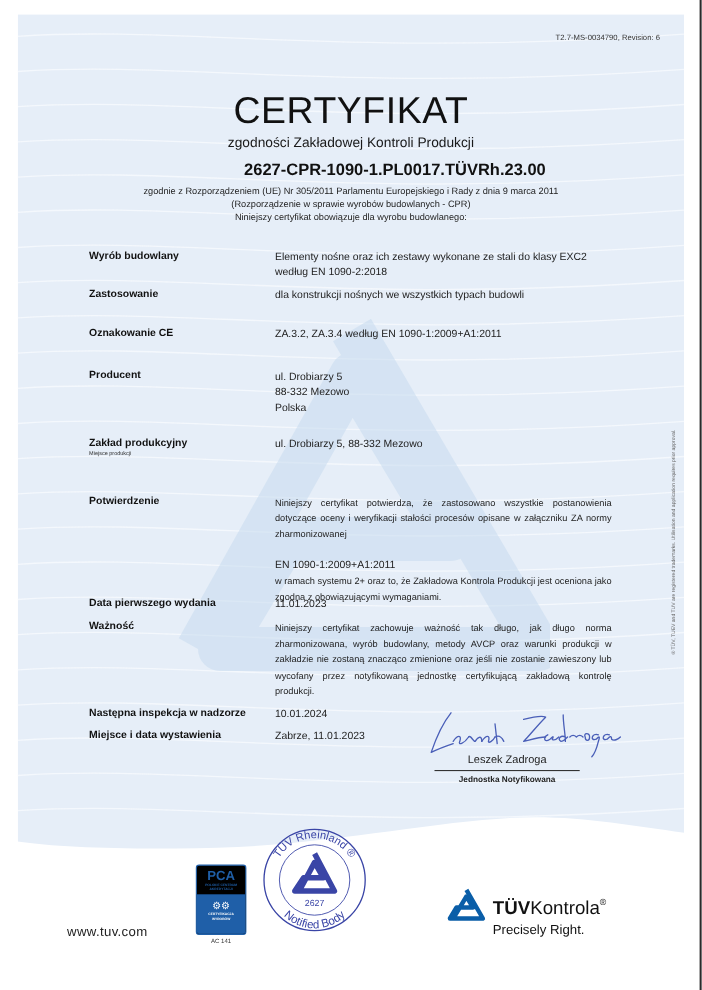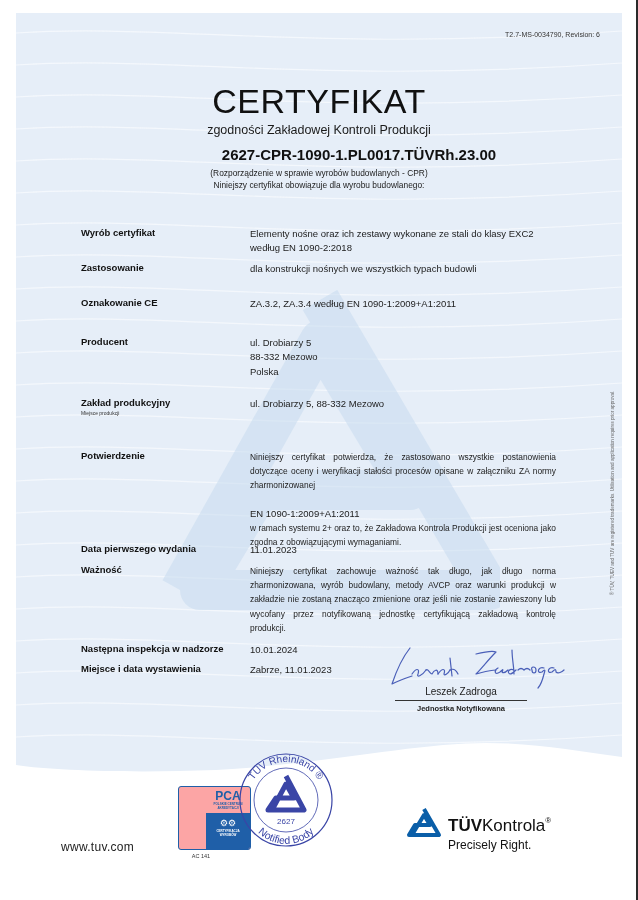--- a/index.html
+++ b/index.html
@@ -65,21 +65,21 @@
     transform-origin: left top; transform: rotate(-90deg);
     font-size: 4.6px; color: #666; white-space: nowrap;
   }
   .www {
     position: absolute; left: 61px; top: 840px; font-size: 12px; color: #222; letter-spacing: 0.3px;
   }
   .pca {
     position: absolute; left: 178px; top: 786px; width: 46px;
   }
   .pca-box {
-    width: 44px; height: 62px; border: 1px solid #1f5fa8; border-radius: 3px; background: #fca5a5; overflow: hidden; padding-left: 27px;
+    width: 44px; height: 62px; border: 1px solid #1f5fa8; border-radius: 3px; background: #000000; overflow: hidden;
   }
   .pca-top { height: 26px; text-align: center; }
   .pca-logo { font-size: 12px; font-weight: bold; color: #1f5fa8; line-height: 14px; padding-top: 2px; }
   .pca-tiny { font-size: 3px; color: #1f5fa8; line-height: 3.5px; font-weight: bold; }
   .pca-bottom { height: 36px; background: #1f5fa8; text-align: center; color: #fff; }
   .pca-gears { font-size: 9px; line-height: 14px; padding-top: 3px; }
   .pca-cert { font-size: 3px; line-height: 3.6px; font-weight: bold; }
   .pca-ac { font-size: 5.5px; text-align: center; color: #333; margin-top: 3px; }
   .seal { position: absolute; left: 234px; top: 748px; width: 104px; height: 100px; }
   .tuv-logo { position: absolute; left: 406px; top: 806px; }
@@ -137,26 +137,27 @@
   <svg width="360" height="380" viewBox="0 0 360 380">
     <path d="M180,10 L350,300 L60,300 L120,200 L270,200 L180,50 L40,300" fill="none" stroke="#c7daee" stroke-width="40" stroke-linejoin="round" opacity="0.55"></path>
   </svg>
 </div>
 
 <div class="revision">T2.7-MS-0034790, Revision: 6</div>
 <div class="title">CERTYFIKAT</div>
 <div class="subtitle">zgodności Zakładowej Kontroli Produkcji</div>
 <div class="certno">2627-CPR-1090-1.PL0017.TÜVRh.23.00</div>
 <div class="reg-lines">
+  <div>zgodnie z Rozporządzeniem (UE) Nr 305/2011 Parlamentu Europejskiego i Rady z dnia 9 marca 2011</div>
   <div>(Rozporządzenie w sprawie wyrobów budowlanych - CPR)</div>
   <div>Niniejszy certyfikat obowiązuje dla wyrobu budowlanego:</div>
 </div>
 
 <div class="row" style="top:227px;">
-  <div class="lbl">Wyrób certyfikat</div>
+  <div class="lbl">Wyrób budowlany</div>
   <div class="val">
     <div>Elementy nośne oraz ich zestawy wykonane ze stali do klasy EXC2</div>
     <div>według EN 1090-2:2018</div>
   </div>
 </div>
 
 <div class="row" style="top:262px;">
   <div class="lbl">Zastosowanie</div>
   <div class="val">dla konstrukcji nośnych we wszystkich typach budowli</div>
 </div>

